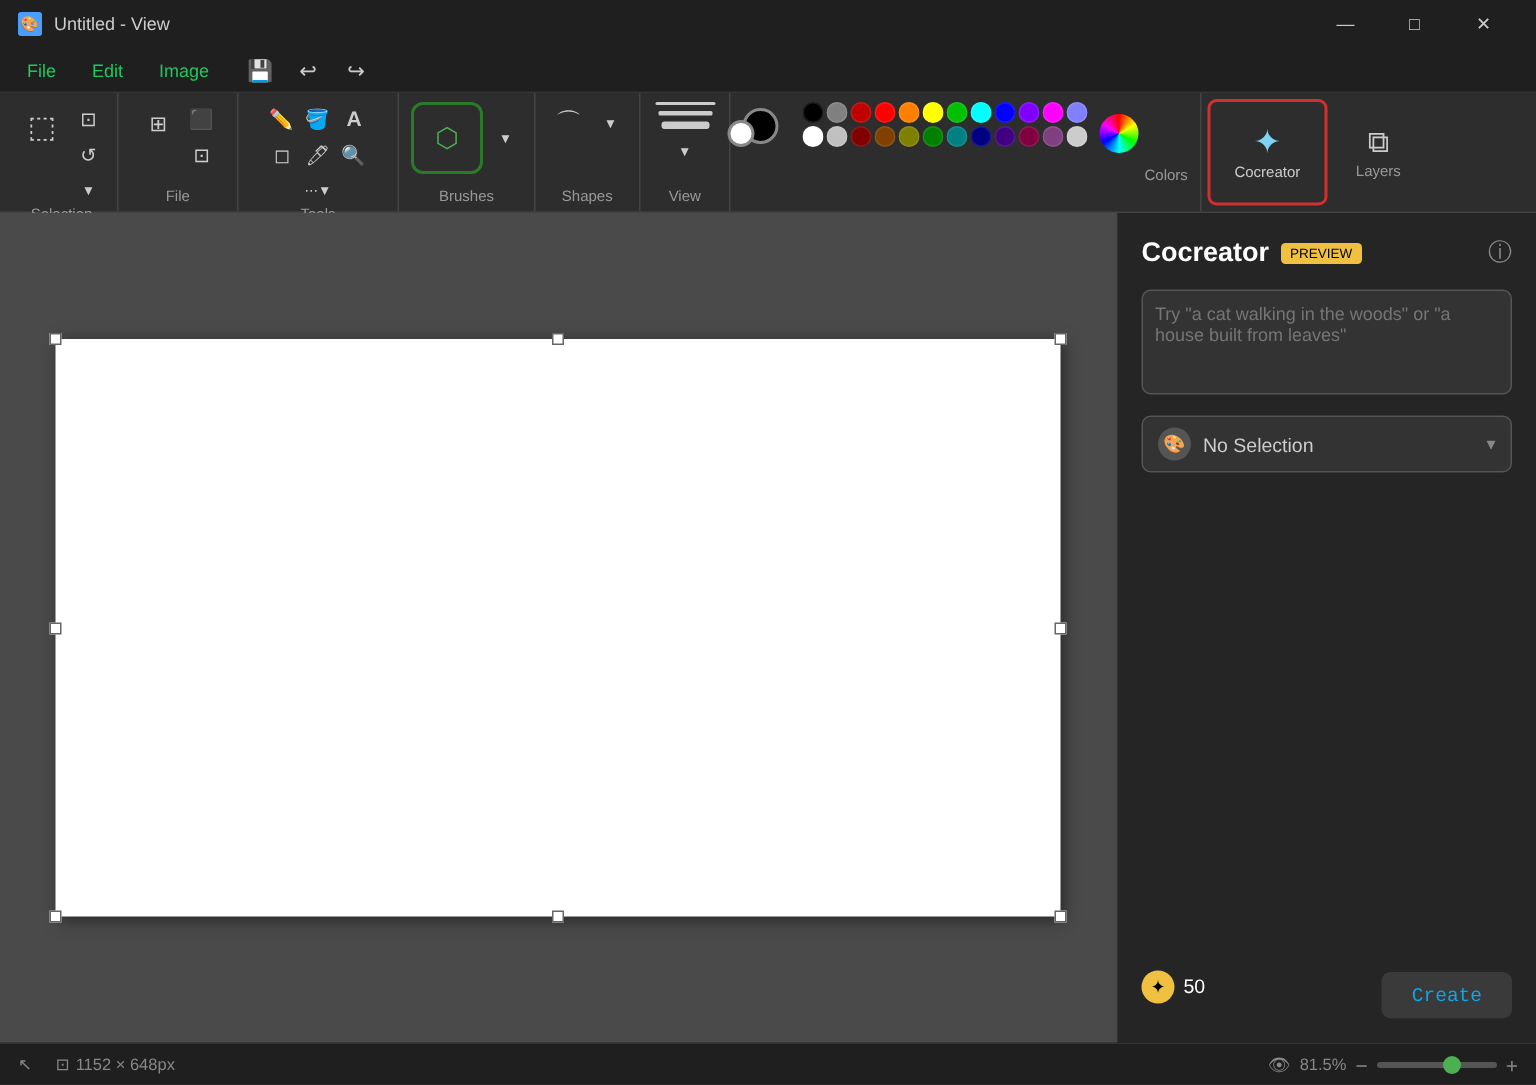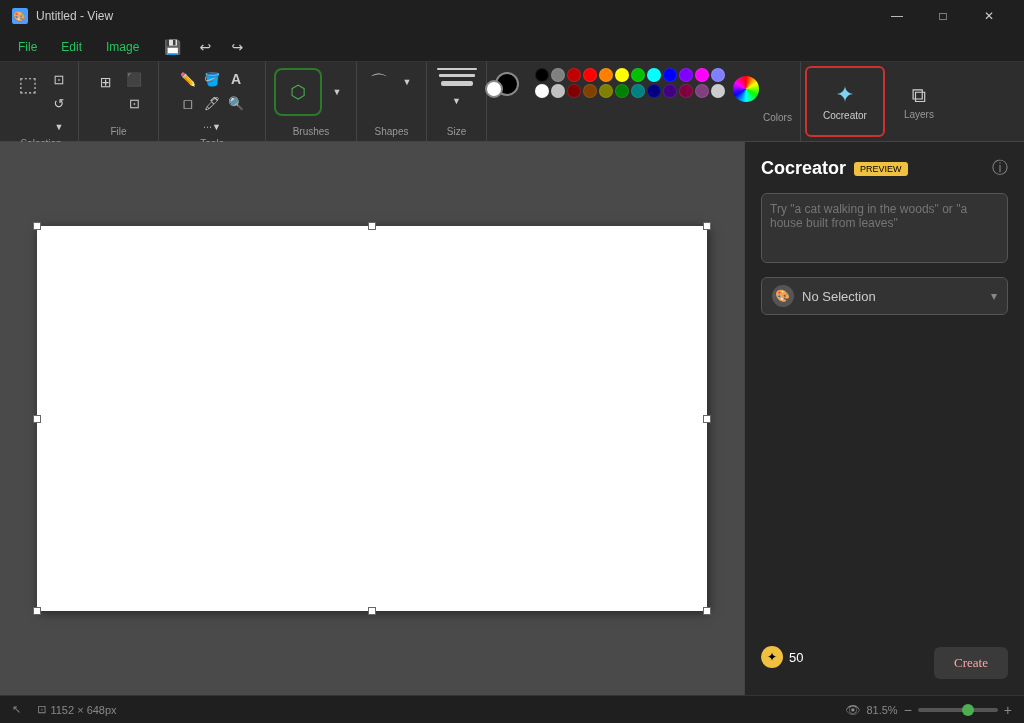--- a/index.html
+++ b/index.html
@@ -385,27 +385,27 @@
       justify-content: center;
       font-size: 12px;
       color: #000;
     }
     #credit-count {
       font-size: 13px;
       color: #ffffff;
     }
     #create-btn {
       background: #3a3a3a;
-      color: #fca5a5;
+      color: #0ea5e9;
       border: none;
       border-radius: 6px;
       padding: 8px 20px;
       font-size: 13px;
       cursor: not-allowed;
-      font-family: Liberation Serif, serif;
+      font-family: Liberation Mono, monospace;
       margin-top: 12px;
     }
 
     
     #status-bar {
       height: 28px;
       background: #1f1f1f;
       border-top: 1px solid #333;
       display: flex;
       align-items: center;
@@ -553,21 +553,21 @@
     <div class="ribbon-group-label">Shapes</div>
   </div>
 
   <div class="ribbon-group" style="min-width:60px;">
     <div style="display:flex; flex-direction:column; gap:4px; align-items:center;">
       <div style="width:40px; height:2px; background:#ccc; border-radius:1px;"></div>
       <div style="width:36px; height:3px; background:#ccc; border-radius:1px;"></div>
       <div style="width:32px; height:5px; background:#ccc; border-radius:2px;"></div>
       <div class="small-tool" style="font-size:9px;">▼</div>
     </div>
-    <div class="ribbon-group-label">Size</div>
+    <div class="ribbon-group-label">View</div>
   </div>
 
   <div class="ribbon-group" style="min-width:210px; flex-direction:row; align-items:flex-start; padding-top:6px; gap:4px;">
     <div style="display:flex; flex-direction:column; align-items:center; margin-top:4px;">
       <div style="position:relative; width:36px; height:36px;">
         <div class="color-main" style="position:absolute; top:0; left:0;"></div>
         <div class="color-secondary" style="position:absolute; bottom:0; right:0; width:18px; height:18px; border-radius:50%; background:white; border:2px solid #888;"></div>
       </div>
     </div>
     <div id="color-palette-area">

